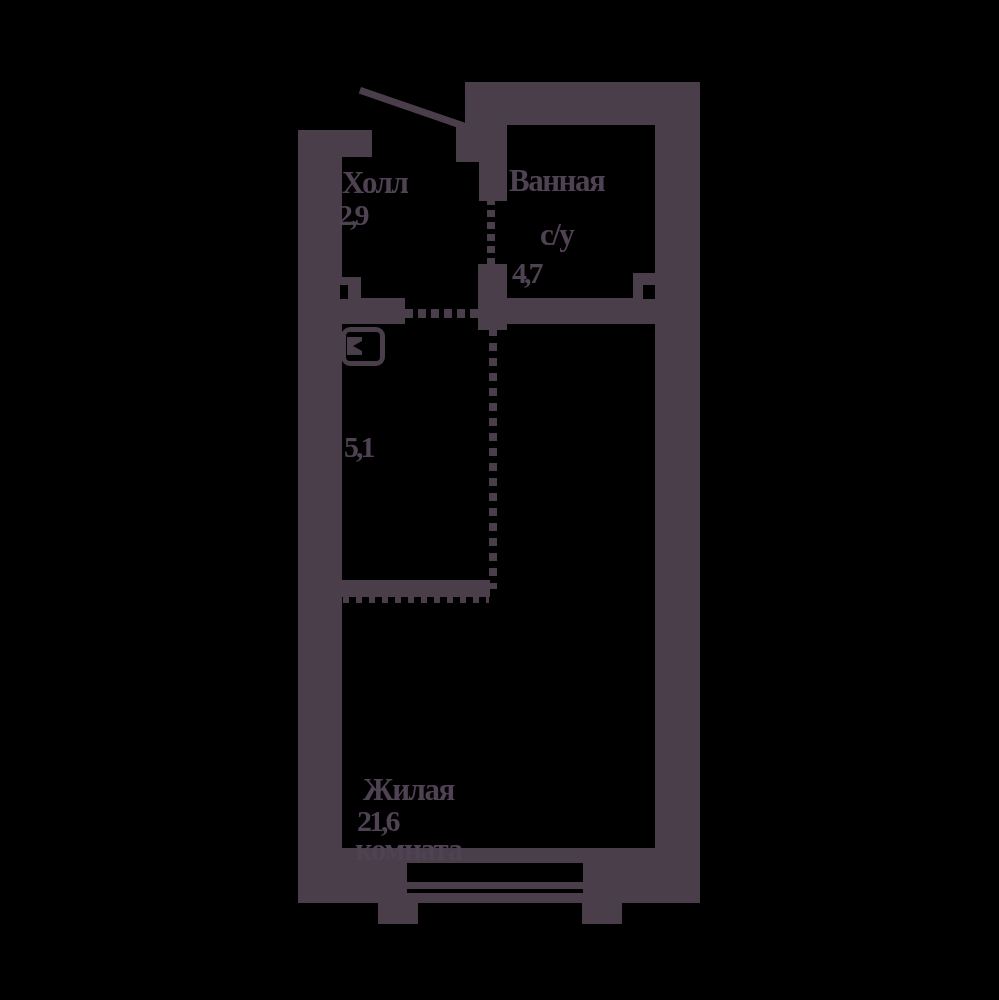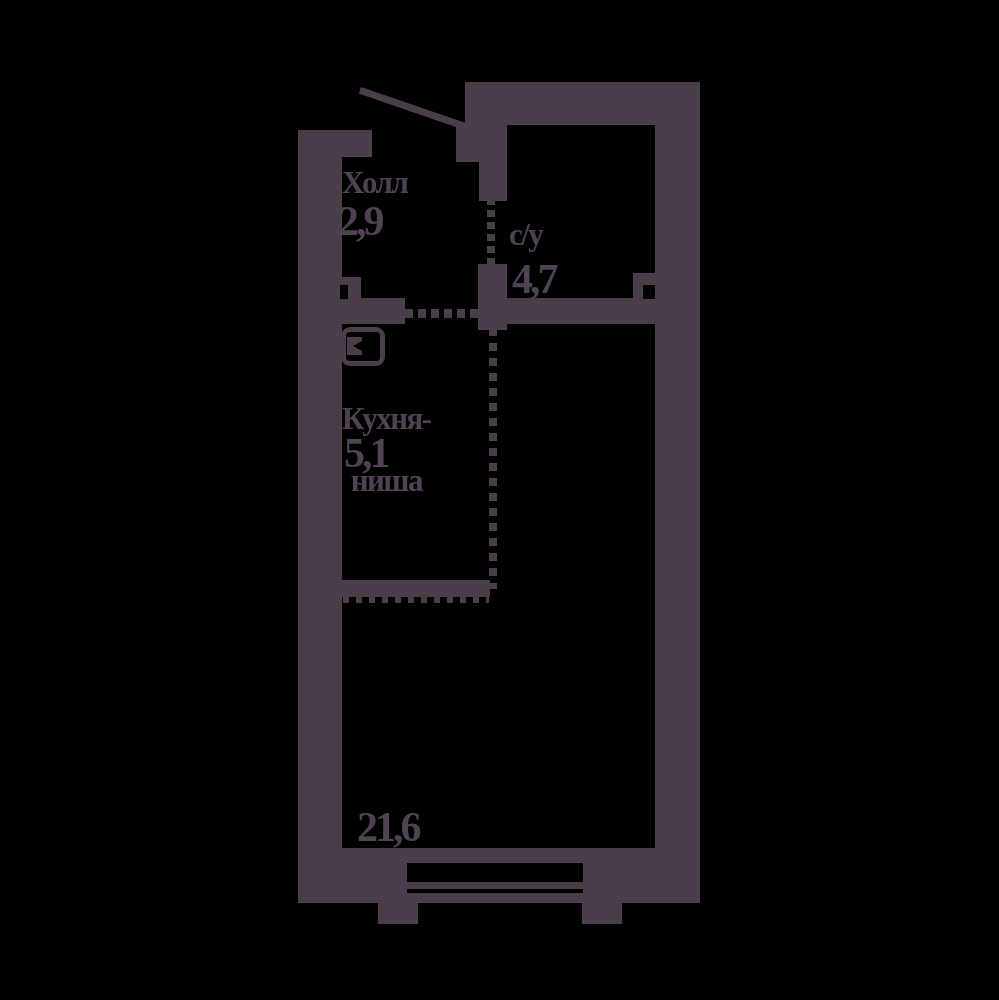--- a/index.html
+++ b/index.html
@@ -18,21 +18,21 @@
   }
   .wall{position:absolute;background:var(--wall);}
   .black{position:absolute;background:var(--bg);z-index:3;}
   .room-name{
     position:absolute;color:var(--label);
     font-size:31px;font-weight:bold;letter-spacing:-1.5px;
     line-height:29px;white-space:pre-line;z-index:4;
   }
   .room-area{
     position:absolute;color:var(--label);
-    font-size:42px;font-weight:bold;letter-spacing:-3px;
+    font-size:30px;font-weight:bold;letter-spacing:-3px;
     line-height:1;z-index:4;
   }
   .dash-v{position:absolute;width:8px;z-index:2;
     background:repeating-linear-gradient(to bottom,var(--wall) 0 8px,transparent 8px 15px);}
   .dash-h{position:absolute;height:9px;z-index:2;
     background:repeating-linear-gradient(to right,var(--wall) 0 8px,transparent 8px 13px);}
   .dots-v{position:absolute;width:8px;z-index:2;
     background:repeating-linear-gradient(to bottom,var(--wall) 0 7px,transparent 7px 12px);}
   .dots-h{position:absolute;height:7px;z-index:2;
     background:repeating-linear-gradient(to right,var(--wall) 0 6px,transparent 6px 13px);}
@@ -88,29 +88,26 @@
   </div>
 
   <div class="stove-icon">
     <div class="notch"></div>
   </div>
 
   <div class="room-name" style="left:342px;top:168px;">Холл</div>
   <div class="room-area" style="left:338px;top:200px;">2,9</div>
 
   <div class="room-name" style="left:509px;top:140px;line-height:27px;">
-    <br>
+    <span>Ванная</span><br>
     <span>с/у</span>
   </div>
   <div class="room-area" style="left:512px;top:258px;">4,7</div>
 
-  <div class="room-name" style="left:342px;top:372px;line-height:31px;">
-    <span>Кухня-</span><br>
-    <span>ниша</span>
-  </div>
   <div class="room-area" style="left:344px;top:432px;">5,1</div>
 
   <div class="room-name" style="left:355px;top:745px;line-height:30px;">
-    <br>
+    <span>Жилая</span><br>
+    <span>комната</span>
   </div>
   <div class="room-area" style="left:357px;top:806px;">21,6</div>
 
 </div>
 
 </body></html>

